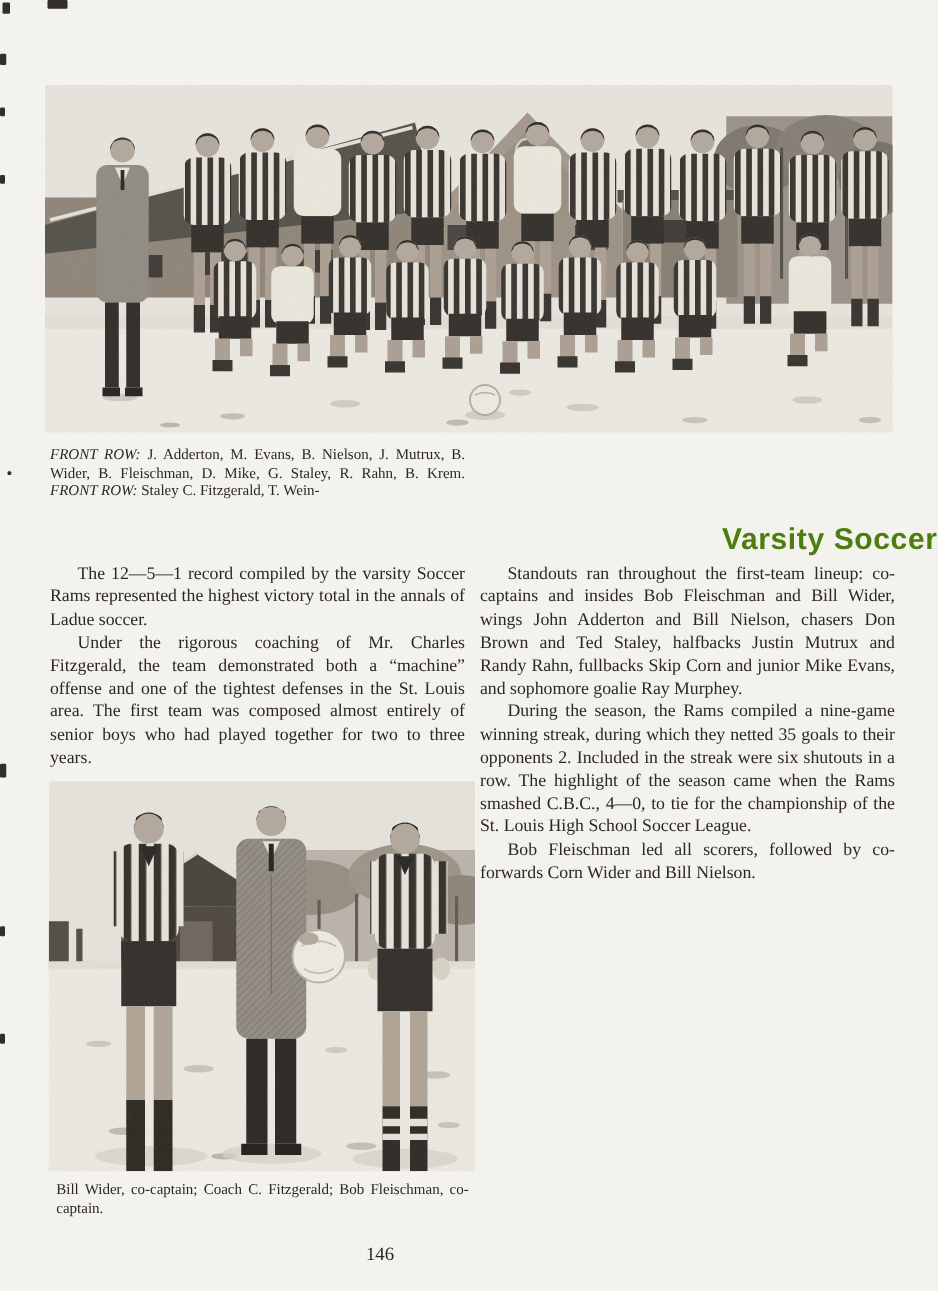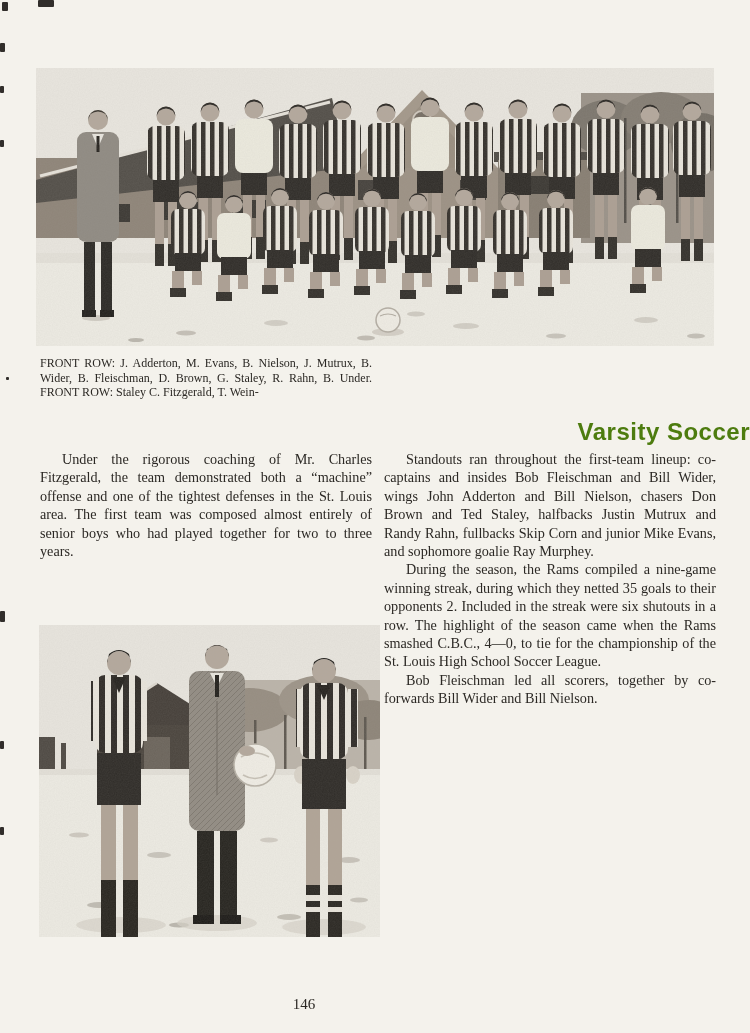--- a/index.html
+++ b/index.html
@@ -9,21 +9,21 @@
   
   .mark{position:absolute;background:#1f1d1a;border-radius:1px;opacity:.92;}
 
   
   .photo{position:absolute;line-height:0;}
   .photo svg{display:block;}
 
   
   .cap-row{position:absolute;left:40px;top:356px;width:676px;display:flex;gap:12px;}
   .cap-col{width:332px;font-size:12px;line-height:14.6px;text-align:justify;color:#2b2824;}
-  .cap-label{}
+  .cap-label{font-style:italic;}
   .cap-bottom{position:absolute;left:45px;top:944px;width:330px;font-size:12px;line-height:14.6px;text-align:justify;}
 
   
   .headline{position:absolute;left:0;top:402px;width:750px;text-align:right;
     font-family:"Liberation Sans", sans-serif;font-weight:700;font-size:24px;
     letter-spacing:.5px;color:#4d7c0f;}
 
   
   .article{position:absolute;left:40px;top:450px;width:676px;display:flex;gap:12px;}
   .art-col{width:332px;font-size:14.2px;line-height:18.4px;text-align:justify;color:#2b2824;}
@@ -190,34 +190,35 @@
         <circle cx="352" cy="252" r="12" fill="#efece4" stroke="#b3ada3" stroke-width="1.5"></circle>
         <path d="M 344 248 Q 352 244 360 248" stroke="#b3ada3" stroke-width="1.2" fill="none"></path>
       </g>
 
       <rect width="678" height="278" filter="url(#t-grain)"></rect>
     </svg>
   </div>
 
   <div class="cap-row">
     <div class="cap-col">
-      <span class="cap-label">FRONT ROW:</span><span> J. Adderton, M. Evans, B. Nielson, J. Mutrux, B. Wider, B. Fleischman, D. Brown, G. Staley, R. Rahn, B. Under. </span><span class="cap-label">FRONT ROW:</span><span> Staley C. Fitzgerald, T. Wein-</span>
+      <span class="cap-label">FRONT ROW:</span><span> J. Adderton, M. Evans, B. Nielson, J. Mutrux, B. Wider, B. Fleischman, D. Mike, G. Staley, R. Rahn, B. Krem. </span><span class="cap-label">FRONT ROW:</span><span> Staley C. Fitzgerald, T. Wein-</span>
     </div>
   </div>
 
   <h1 class="headline">Varsity Soccer</h1>
 
   <div class="article">
     <div class="art-col">
+      <p class="para">The 12—5—1 record compiled by the varsity Soccer Rams represented the highest victory total in the annals of Ladue soccer.</p>
       <p class="para">Under the rigorous coaching of Mr. Charles Fitzgerald, the team demonstrated both a “machine” offense and one of the tightest defenses in the St. Louis area. The first team was composed almost entirely of senior boys who had played together for two to three years.</p>
     </div>
     <div class="art-col">
       <p class="para">Standouts ran throughout the first-team lineup: co-captains and insides Bob Fleischman and Bill Wider, wings John Adderton and Bill Nielson, chasers Don Brown and Ted Staley, halfbacks Justin Mutrux and Randy Rahn, fullbacks Skip Corn and junior Mike Evans, and sophomore goalie Ray Murphey.</p>
       <p class="para">During the season, the Rams compiled a nine-game winning streak, during which they netted 35 goals to their opponents 2. Included in the streak were six shutouts in a row. The highlight of the season came when the Rams smashed C.B.C., 4—0, to tie for the championship of the St. Louis High School Soccer League.</p>
-      <p class="para">Bob Fleischman led all scorers, together by co-forwards Bill Wider and Bill Nielson.</p>
+      <p class="para">Bob Fleischman led all scorers, followed by co-forwards Corn Wider and Bill Nielson.</p>
     </div>
   </div>
 
   <div class="photo" style="left:39px;top:625px;" role="img" aria-label="Bill Wider, Coach C. Fitzgerald holding a soccer ball, and Bob Fleischman standing in snow">
     <svg width="341" height="312" viewBox="0 0 341 312">
       <defs>
         <pattern id="b-jers" width="12" height="12" patternUnits="userSpaceOnUse">
           <rect width="12" height="12" fill="#e9e5dc"></rect>
             <rect width="6" height="12" fill="#2f2b27"></rect>
         </pattern>
@@ -318,16 +319,17 @@
         <rect x="267" y="270" width="14" height="6" fill="#e8e4db"></rect>
         <rect x="289" y="270" width="14" height="6" fill="#e8e4db"></rect>
         <rect x="267" y="282" width="14" height="5" fill="#e8e4db"></rect>
         <rect x="289" y="282" width="14" height="5" fill="#e8e4db"></rect>
       </g>
 
       <rect width="341" height="312" filter="url(#b-grain)"></rect>
     </svg>
   </div>
 
+  <div class="cap-bottom">Bill Wider, co-captain; Coach C. Fitzgerald; Bob Fleischman, co-captain.</div>
 
   <div class="pageno">146</div>
 
 </div>
 
 </body></html>

